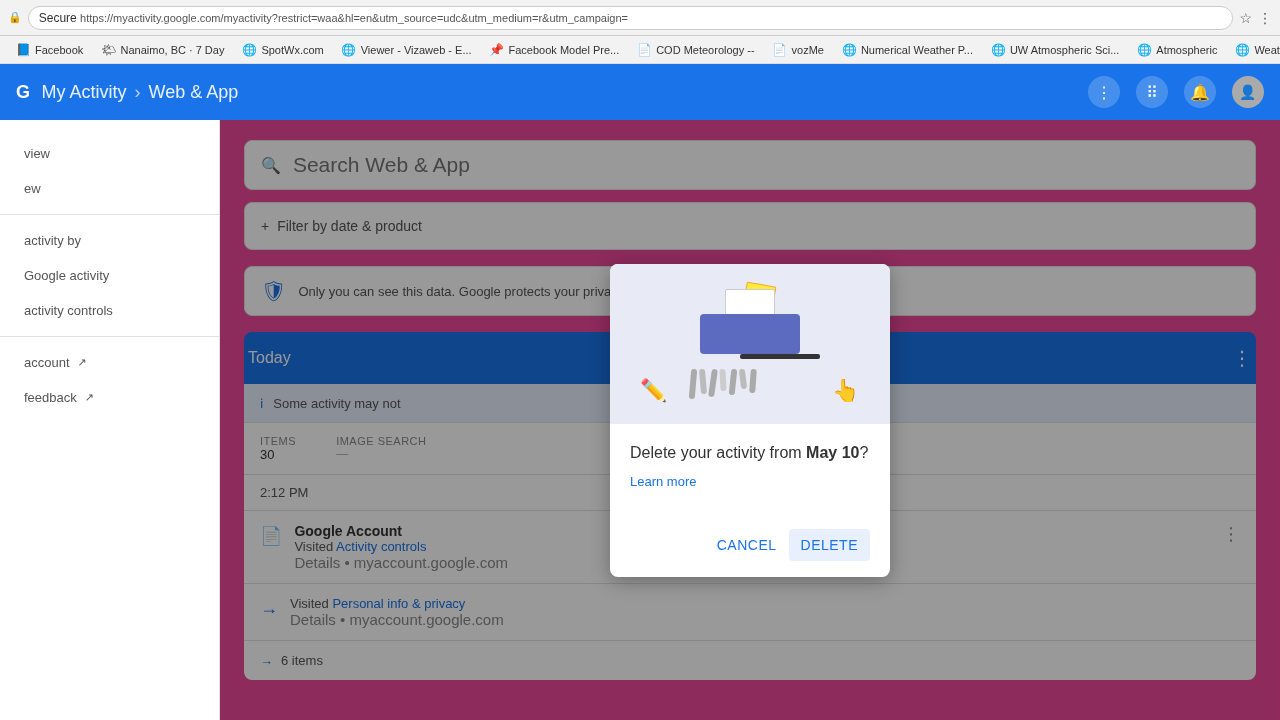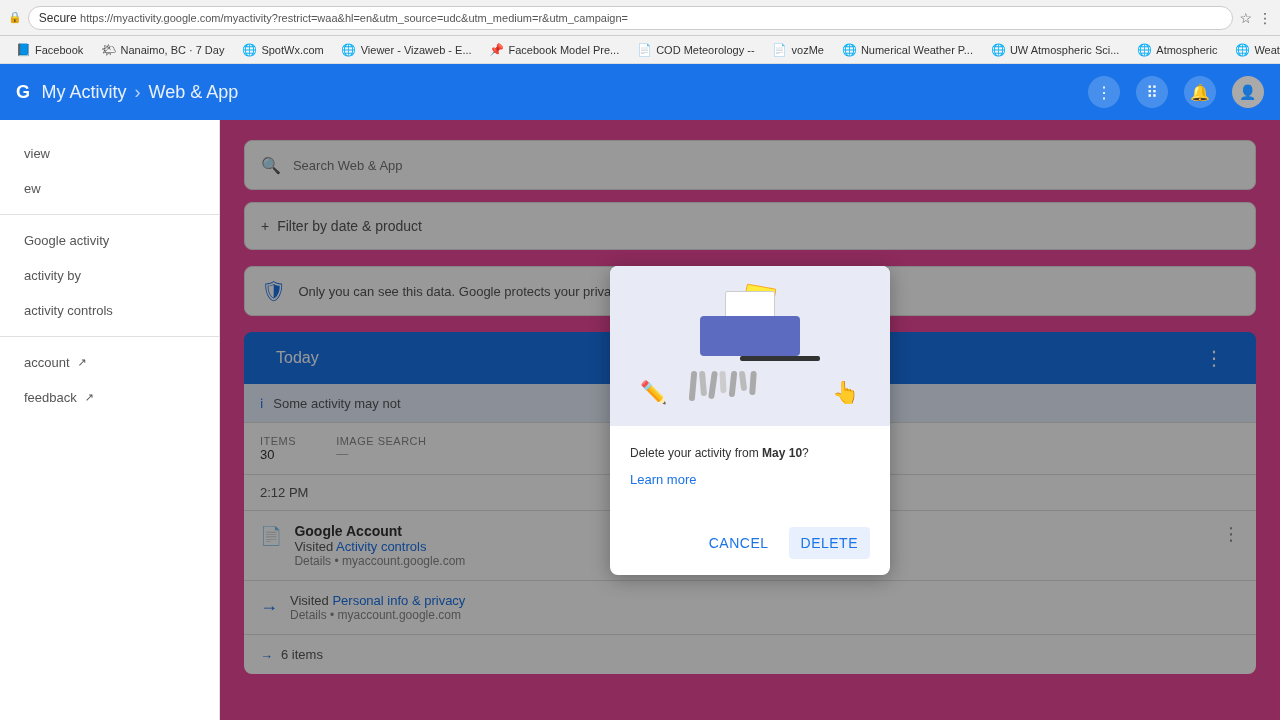--- a/index.html
+++ b/index.html
@@ -117,21 +117,21 @@
       height: 50px;
       display: flex;
       align-items: center;
       padding: 0 16px;
       gap: 12px;
       margin-bottom: 12px;
     }
     .search-bar input {
       border: none;
       outline: none;
-      font-size: 13px;
+      font-size: 21px;
       color: #555;
       width: 100%;
     }
     .search-icon { color: #888; font-size: 16px; }
 
     
     .filter-bar {
       background: white;
       border: 1px solid #e0e0e0;
       border-radius: 8px;
@@ -159,21 +159,21 @@
       font-size: 13px;
       color: #555;
     }
     .shield-icon { color: #1a73e8; font-size: 20px; }
     .privacy-notice a { color: #1a73e8; text-decoration: none; }
 
     
     .today-section {
       background: #1a73e8;
       border-radius: 8px 8px 0 0;
-      padding: 14px 32px;
+      padding: 14px 4px;
       display: flex;
       align-items: center;
       justify-content: space-between;
     }
     .today-label { color: white; font-size: 16px; font-weight: 500; }
     .more-icon { color: white; cursor: pointer; font-size: 20px; }
 
     .activity-warning {
       background: #e8f0fe;
       padding: 10px 16px;
@@ -212,21 +212,21 @@
       display: flex;
       align-items: flex-start;
       gap: 12px;
       border-bottom: 1px solid #e0e0e0;
     }
     .activity-item-icon { font-size: 18px; color: #555; margin-top: 2px; }
     .activity-content { flex: 1; }
     .activity-title { font-size: 14px; font-weight: 700; color: #333; }
     .activity-desc { font-size: 13px; color: #555; }
     .activity-desc a { color: #1a73e8; text-decoration: none; }
-    .activity-detail { font-size: 12px; color: #888; }
+    .activity-detail { font-size: 15px; color: #888; }
     .activity-more-icon { color: #888; cursor: pointer; font-size: 18px; }
 
     .more-items {
       background: white;
       padding: 12px 16px;
       display: flex;
       align-items: center;
       gap: 8px;
       font-size: 13px;
       color: #555;
@@ -326,21 +326,21 @@
     .strip:nth-child(4) { transform: rotate(-3deg); height: 22px; background: #ccc; }
     .strip:nth-child(5) { transform: rotate(6deg); height: 26px; }
     .strip:nth-child(6) { transform: rotate(-7deg); height: 20px; background: #bbb; }
     .strip:nth-child(7) { transform: rotate(4deg); height: 24px; }
 
     .modal-body {
       padding: 20px 20px 16px;
     }
 
     .modal-title {
-      font-size: 12px;
+      font-size: 16px;
       color: #333;
       margin-bottom: 12px;
     }
     .modal-title strong { font-weight: 600; }
 
     .modal-desc {
       font-size: 13px;
       color: #555;
       line-height: 1.5;
       margin-bottom: 4px;
@@ -351,21 +351,21 @@
       font-size: 13px;
       text-decoration: none;
       cursor: pointer;
       display: block;
       margin-bottom: 16px;
     }
 
     .modal-actions {
       display: flex;
       justify-content: flex-end;
-      gap: 8px;
+      gap: 0;
       padding: 8px 20px 16px;
     }
 
     .btn-cancel {
       background: none;
       border: none;
       color: #1a73e8;
       font-size: 14px;
       font-weight: 500;
       cursor: pointer;
@@ -470,24 +470,24 @@
 
   <div class="sidebar">
     <div class="sidebar-item">
       <span>view</span>
     </div>
     <div class="sidebar-item">
       <span>ew</span>
     </div>
     <div class="sidebar-divider"></div>
     <div class="sidebar-item">
+      <span>activity by</span>
+    </div>
+    <div class="sidebar-item">
       <span>Google activity</span>
-    </div>
-    <div class="sidebar-item">
-      <span>activity by</span>
     </div>
     <div class="sidebar-item">
       <span>activity controls</span>
     </div>
     <div class="sidebar-divider"></div>
     <div class="sidebar-item">
       <span>account</span>
       <span class="ext-icon">↗</span>
     </div>
     <div class="sidebar-item">

